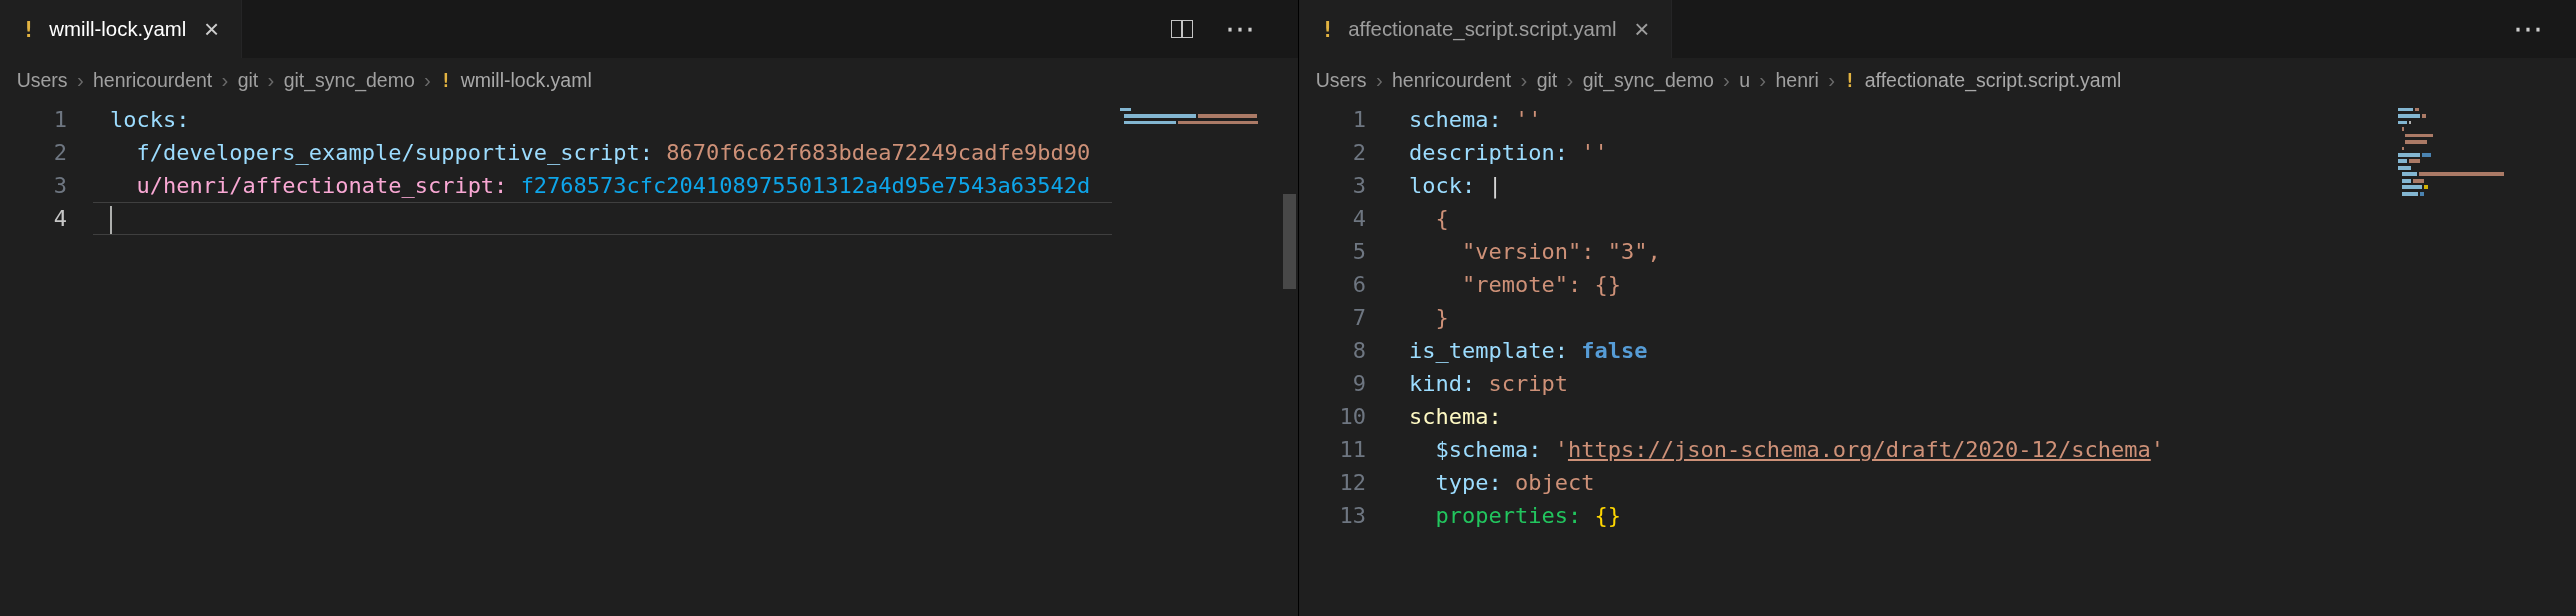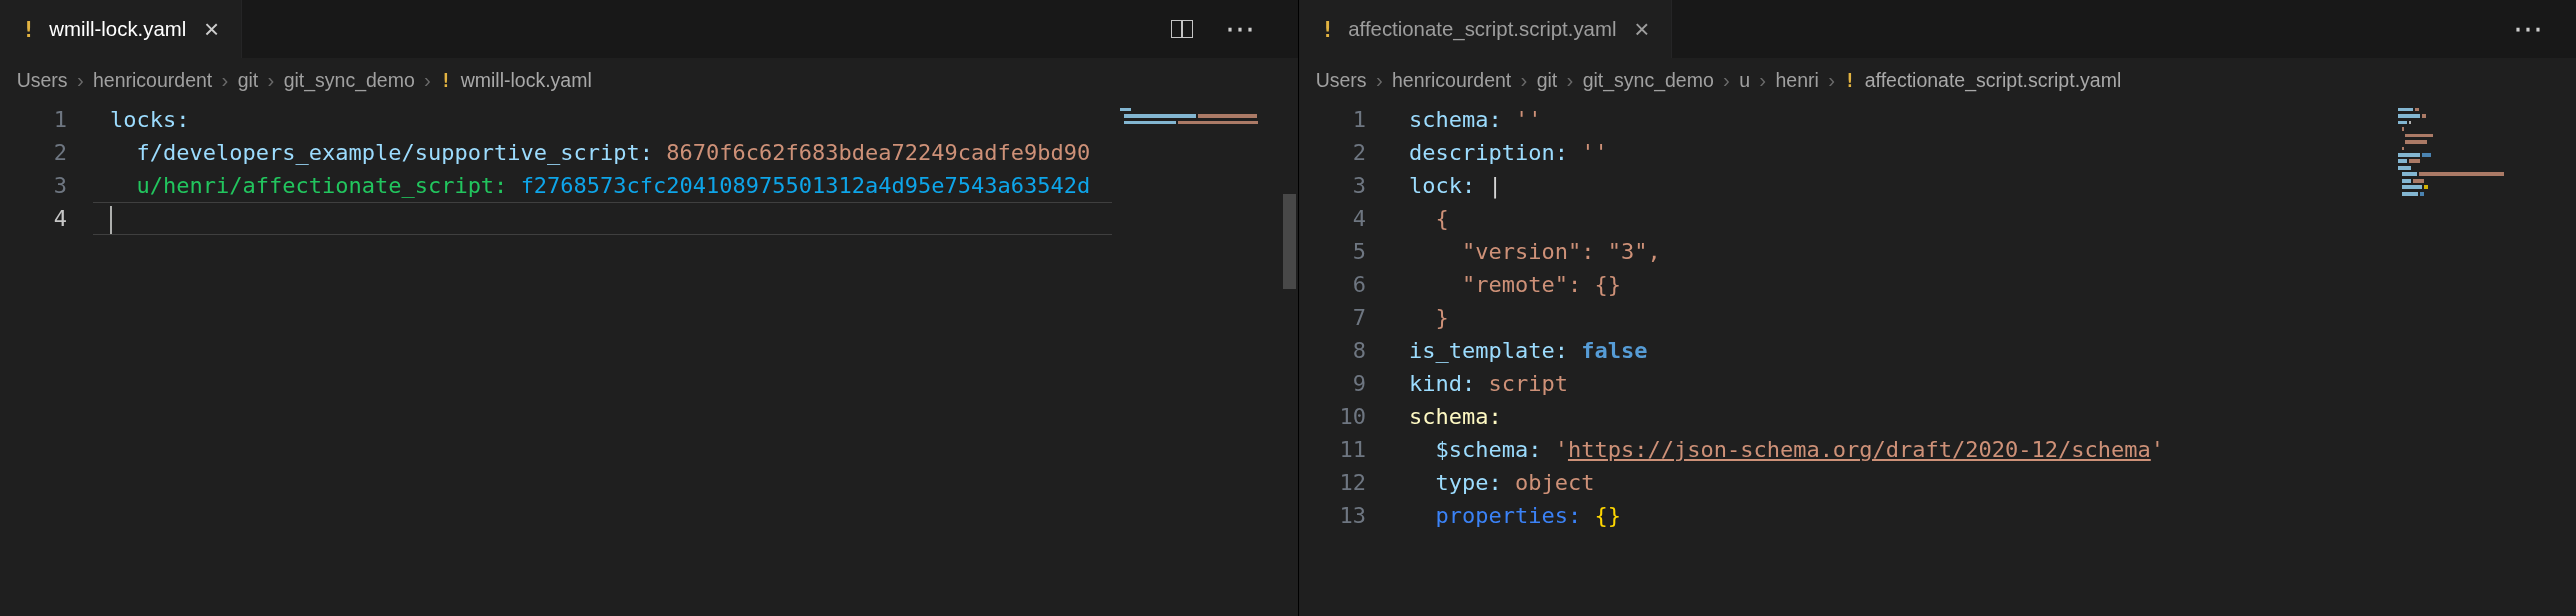--- a/index.html
+++ b/index.html
@@ -80,21 +80,21 @@
         <span class="crumb-sep">›</span>
         <span class="crumb">git_sync_demo</span>
         <span class="crumb-sep">›</span>
         <span class="file-icon sm">!</span>
         <span class="crumb crumb-file">wmill-lock.yaml</span>
       </div>
     <div class="editor">
       <div class="code-lines">
           <div class="code-line"><span class="line-num">1</span><span class="line-content"><span style="color: rgb(156, 220, 254);">locks:</span></span></div>
           <div class="code-line"><span class="line-num">2</span><span class="line-content"><span style="color: rgb(212, 212, 212);">  </span><span style="color: rgb(156, 220, 254);">f/developers_example/supportive_script:</span><span style="color: rgb(212, 212, 212);"> </span><span style="color: rgb(206, 145, 120);">8670f6c62f683bdea72249cadfe9bd90</span></span></div>
-          <div class="code-line"><span class="line-num">3</span><span class="line-content"><span style="color: rgb(212, 212, 212);">  </span><span style="color: #22c55e;">u/henri/affectionate_script:</span><span style="color: rgb(212, 212, 212);"> </span><span style="color: #0ea5e9;">f2768573cfc204108975501312a4d95e7543a63542d</span></span></div>
+          <div class="code-line"><span class="line-num">3</span><span class="line-content"><span style="color: rgb(212, 212, 212);">  </span><span style="color: #f9a8d4;">u/henri/affectionate_script:</span><span style="color: rgb(212, 212, 212);"> </span><span style="color: #0ea5e9;">f2768573cfc204108975501312a4d95e7543a63542d</span></span></div>
           <div class="code-line current"><span class="line-num active">4</span><span class="line-content"><span class="cursor"></span></span></div>
         </div>
       <div class="minimap">
           <div class="mm-line">
             <span class="mm-seg" style="width: 11px; background: rgb(156, 220, 254);"></span>
           </div>
           <div class="mm-line">
             <span class="mm-seg" style="width: 3.7px;"></span>
             <span class="mm-seg" style="width: 72px; background: rgb(156, 220, 254);"></span>
             <span class="mm-seg" style="width: 1.9px;"></span>
@@ -146,21 +146,21 @@
           <div class="code-line"><span class="line-num">3</span><span class="line-content"><span style="color: rgb(156, 220, 254);">lock:</span><span style="color: rgb(212, 212, 212);"> </span><span style="color: rgb(212, 212, 212);">|</span></span></div>
           <div class="code-line"><span class="line-num">4</span><span class="line-content"><span style="color: rgb(212, 212, 212);">  </span><span style="color: rgb(206, 145, 120);">{</span></span></div>
           <div class="code-line"><span class="line-num">5</span><span class="line-content"><span style="color: rgb(212, 212, 212);">    </span><span style="color: rgb(206, 145, 120);">"version": "3",</span></span></div>
           <div class="code-line"><span class="line-num">6</span><span class="line-content"><span style="color: rgb(212, 212, 212);">    </span><span style="color: rgb(206, 145, 120);">"remote": {}</span></span></div>
           <div class="code-line"><span class="line-num">7</span><span class="line-content"><span style="color: rgb(212, 212, 212);">  </span><span style="color: rgb(206, 145, 120);">}</span></span></div>
           <div class="code-line"><span class="line-num">8</span><span class="line-content"><span style="color: rgb(156, 220, 254);">is_template:</span><span style="color: rgb(212, 212, 212);"> </span><span style="color: rgb(86, 156, 214); font-weight: bold;">false</span></span></div>
           <div class="code-line"><span class="line-num">9</span><span class="line-content"><span style="color: rgb(156, 220, 254);">kind:</span><span style="color: rgb(212, 212, 212);"> </span><span style="color: rgb(206, 145, 120);">script</span></span></div>
           <div class="code-line"><span class="line-num">10</span><span class="line-content"><span style="color: #fef9c3;">schema:</span></span></div>
           <div class="code-line"><span class="line-num">11</span><span class="line-content"><span style="color: rgb(212, 212, 212);">  </span><span style="color: rgb(156, 220, 254);">$schema:</span><span style="color: rgb(212, 212, 212);"> </span><span style="color: rgb(206, 145, 120);">'</span><span style="color: rgb(206, 145, 120); text-decoration: underline;">https://json-schema.org/draft/2020-12/schema</span><span style="color: rgb(206, 145, 120);">'</span></span></div>
           <div class="code-line"><span class="line-num">12</span><span class="line-content"><span style="color: rgb(212, 212, 212);">  </span><span style="color: rgb(156, 220, 254);">type:</span><span style="color: rgb(212, 212, 212);"> </span><span style="color: rgb(206, 145, 120);">object</span></span></div>
-          <div class="code-line"><span class="line-num">13</span><span class="line-content"><span style="color: rgb(212, 212, 212);">  </span><span style="color: #3b82f6;">properties:</span><span style="color: rgb(212, 212, 212);"> </span><span style="color: rgb(255, 215, 0);">{}</span></span></div>
+          <div class="code-line"><span class="line-num">13</span><span class="line-content"><span style="color: rgb(212, 212, 212);">  </span><span style="color: #22c55e;">properties:</span><span style="color: rgb(212, 212, 212);"> </span><span style="color: rgb(255, 215, 0);">{}</span></span></div>
         </div>
       <div class="minimap">
           <div class="mm-line">
             <span class="mm-seg" style="width: 15px; background: rgb(156, 220, 254);"></span>
             <span class="mm-seg" style="width: 1.9px;"></span>
             <span class="mm-seg" style="width: 3.7px; background: rgb(206, 145, 120);"></span>
           </div>
           <div class="mm-line">
             <span class="mm-seg" style="width: 22px; background: rgb(156, 220, 254);"></span>
             <span class="mm-seg" style="width: 1.9px;"></span>

